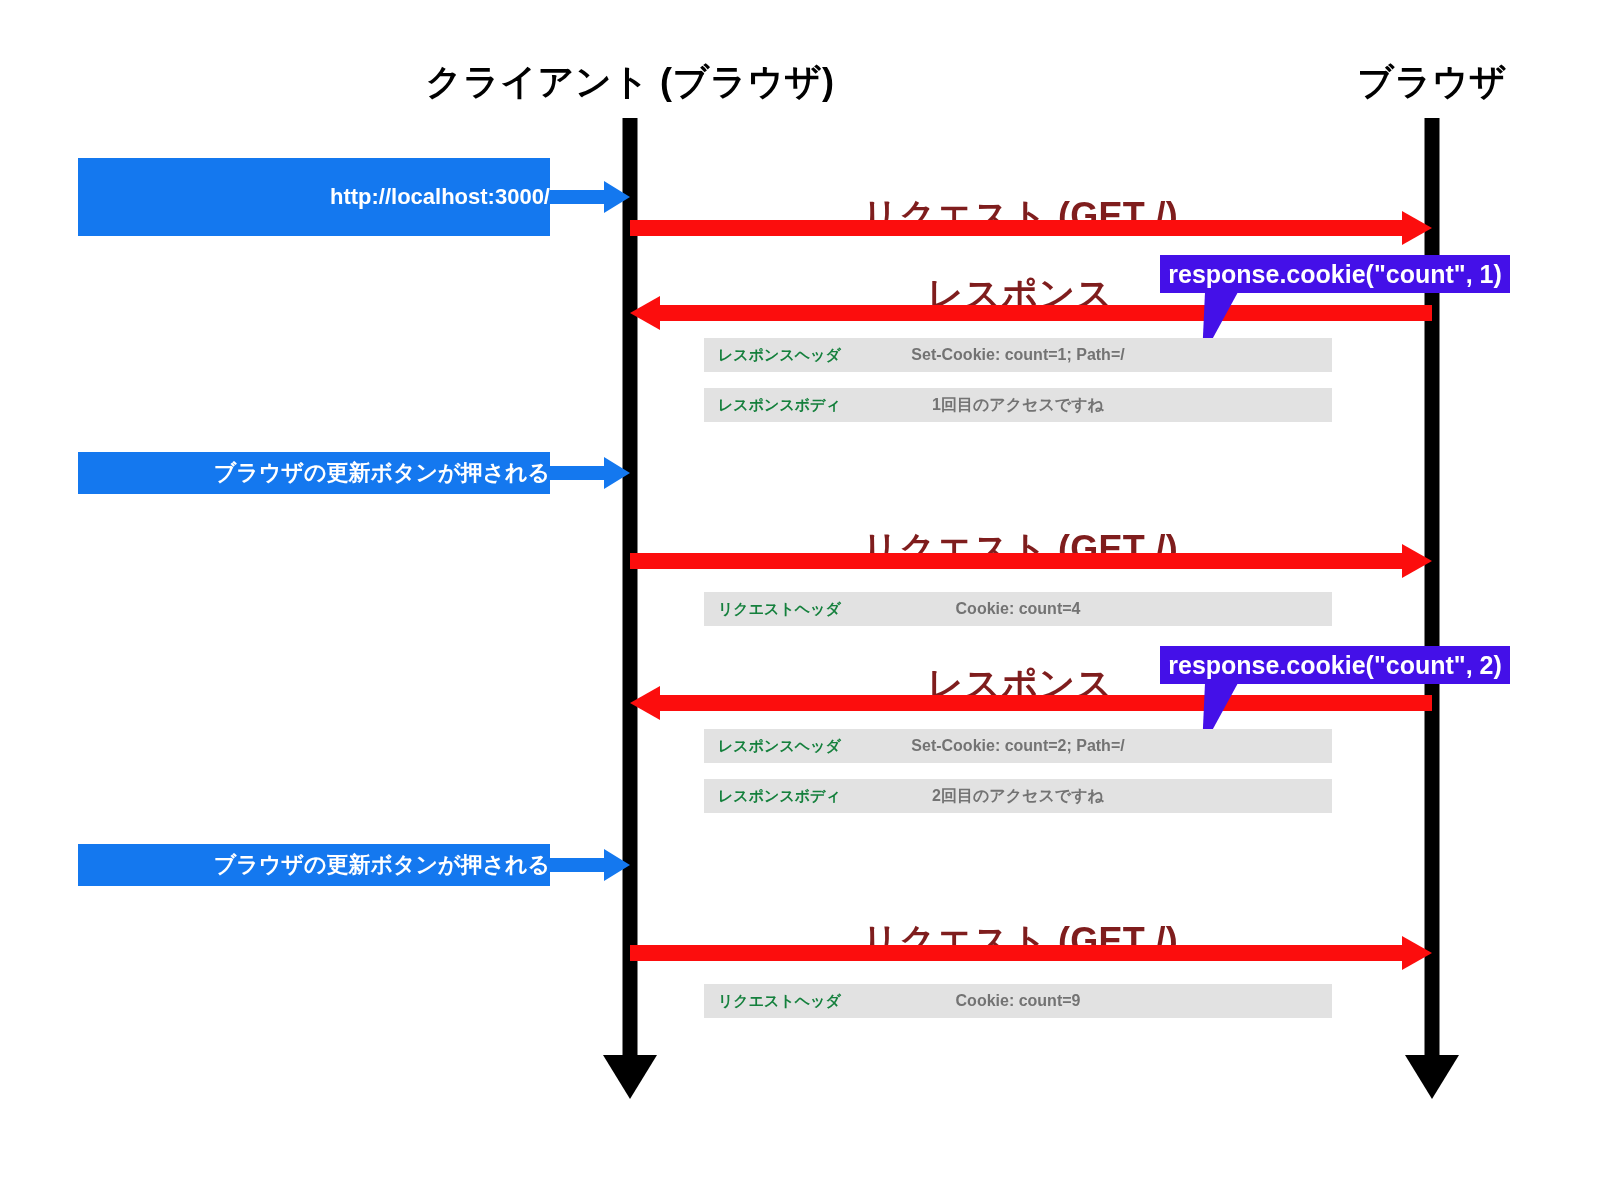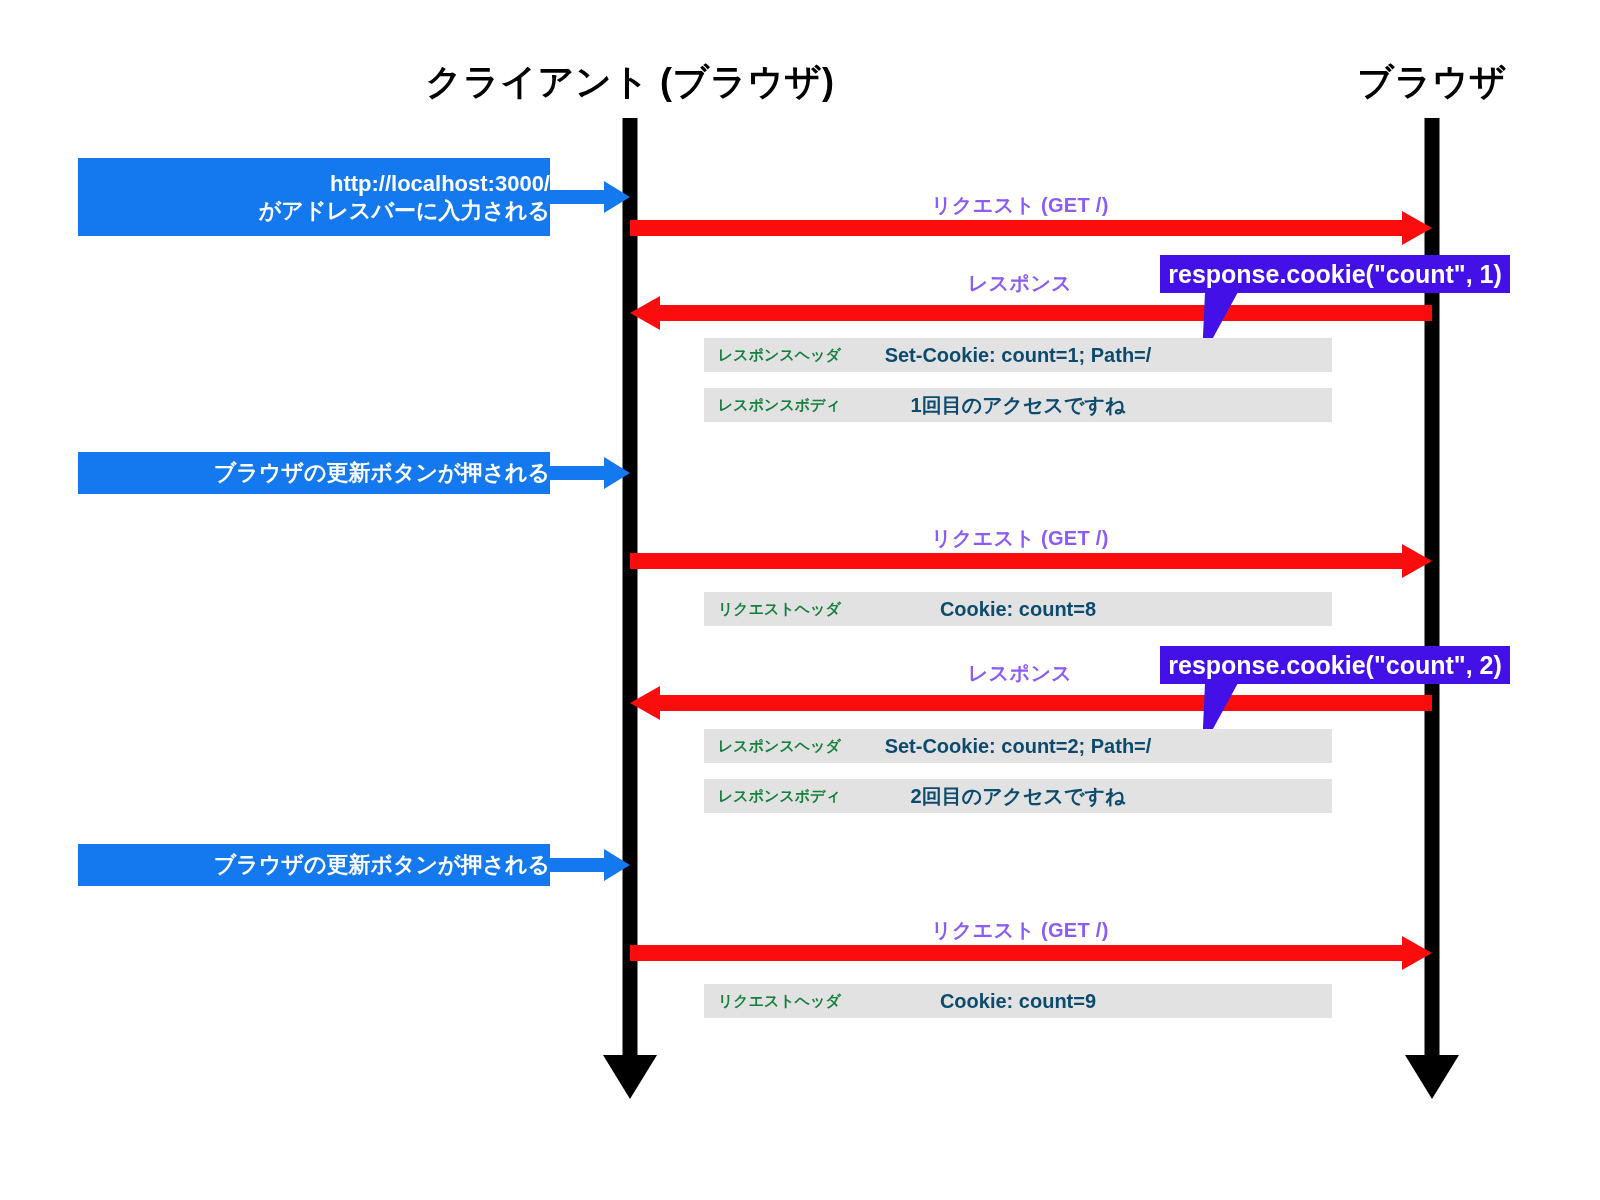--- a/index.html
+++ b/index.html
@@ -63,23 +63,23 @@
     width: 0;
     height: 0;
     border-top: 17px solid transparent;
     border-bottom: 17px solid transparent;
   }
   .msg.right .head { border-left: 30px solid #fc0d0d; }
   .msg.left  .head { border-right: 30px solid #fc0d0d; }
 
   .msg-label {
     position: absolute;
-    color: #8b5cf6;
-    font-weight: bold;
-    font-size: 20px;
+    color: #7f1d1d;
+    font-weight: bold;
+    font-size: 36px;
     white-space: nowrap;
     transform: translateX(-50%);
     letter-spacing: 0.3px;
   }
 
   
   .detail-row {
     position: absolute;
     background: #e2e2e2;
     display: flex;
@@ -89,23 +89,23 @@
     font-size: 15px;
     font-weight: bold;
     color: #15803d;
     margin-left: 14px;
     white-space: nowrap;
   }
   .detail-row .rv {
     position: absolute;
     left: 50%;
     transform: translateX(-50%);
-    font-size: 20px;
-    font-weight: bold;
-    color: #0c4a6e;
+    font-size: 16px;
+    font-weight: bold;
+    color: #737373;
     white-space: nowrap;
   }
 
   
   .note-blue {
     position: absolute;
     background: #1478ef;
     color: #ffffff;
     font-weight: bold;
     font-size: 22px;
@@ -166,21 +166,20 @@
   <div id="server-label" class="participant-label">ブラウザ</div>
 
   <div class="lifeline" style="left:630px; top:118px; height:945px;"></div>
   <div class="lifeline-head" style="left:630px; top:1055px;"></div>
 
   <div class="lifeline" style="left:1432px; top:118px; height:945px;"></div>
   <div class="lifeline-head" style="left:1432px; top:1055px;"></div>
 
   <div class="note-blue" style="left:78px; top:158px; width:472px; height:78px;">
     <span>http://localhost:3000/</span>
-    <span>がアドレスバーに入力される</span>
   </div>
   <div class="note-blue-arrow" style="left:550px; top:190px; width:80px;">
     <div class="shaft" style="width:54px;"></div>
     <div class="head" style="left:54px;"></div>
   </div>
 
   <div class="msg-label" style="left:1020px; top:192px;">リクエスト (GET /)</div>
   <div class="msg right" style="left:630px; top:220px; width:802px;">
     <div class="shaft" style="left:0; width:772px;"></div>
     <div class="head" style="left:772px;"></div>
@@ -217,21 +216,21 @@
   </div>
 
   <div class="msg-label" style="left:1020px; top:525px;">リクエスト (GET /)</div>
   <div class="msg right" style="left:630px; top:553px; width:802px;">
     <div class="shaft" style="left:0; width:772px;"></div>
     <div class="head" style="left:772px;"></div>
   </div>
 
   <div class="detail-row" style="left:704px; top:592px; width:628px; height:34px;">
     <span class="rk">リクエストヘッダ</span>
-    <span class="rv">Cookie: count=8</span>
+    <span class="rv">Cookie: count=4</span>
   </div>
 
   <div class="msg-label" style="left:1020px; top:660px;">レスポンス</div>
   <div class="msg left" style="left:630px; top:695px; width:802px;">
     <div class="shaft" style="left:30px; width:772px;"></div>
     <div class="head" style="left:0;"></div>
   </div>
 
   <div class="callout-purple" style="left:1160px; top:646px; width:350px; height:38px;">
     <span>response.cookie("count", 2)</span>

